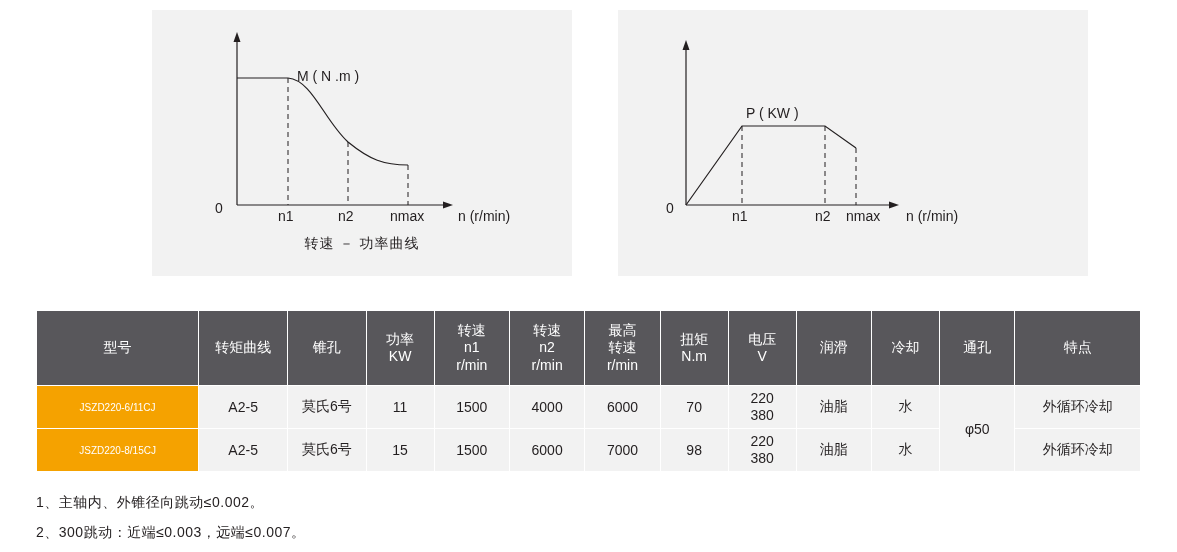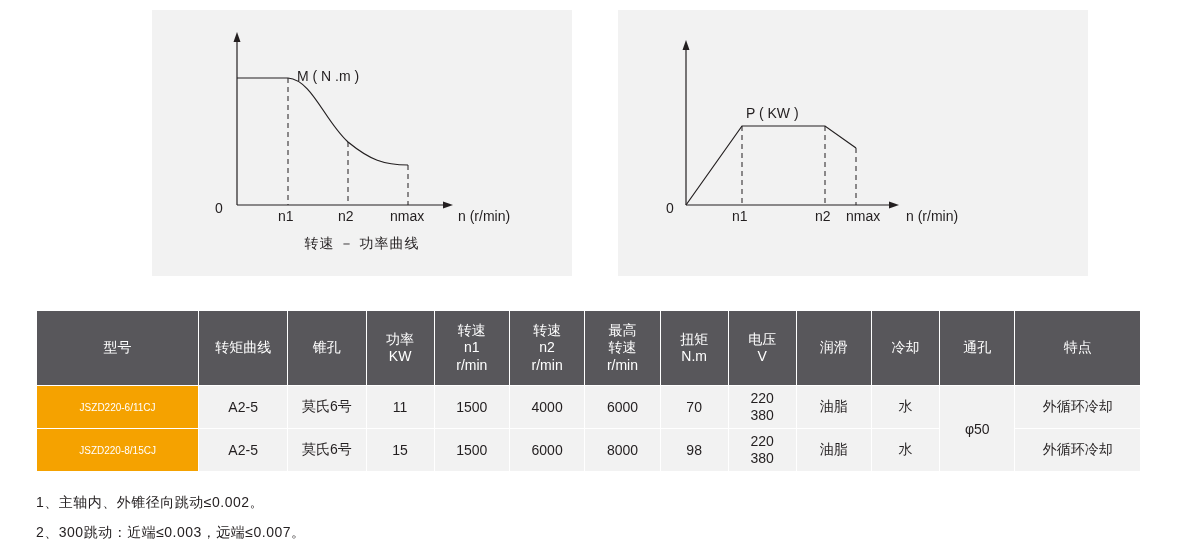--- a/index.html
+++ b/index.html
@@ -238,21 +238,21 @@
       <td rowspan="2">φ50</td>
       <td>外循环冷却</td>
     </tr>
     <tr>
       <td class="model-cell">JSZD220-8/15CJ</td>
       <td>A2-5</td>
       <td>莫氏6号</td>
       <td>15</td>
       <td>1500</td>
       <td>6000</td>
-      <td>8000</td>
+      <td>7000</td>
       <td>98</td>
       <td class="multiline two-line">
         <span>220</span>
         <span>380</span>
       </td>
       <td>油脂</td>
       <td>水</td>
       <td>外循环冷却</td>
     </tr>
   </tbody>

